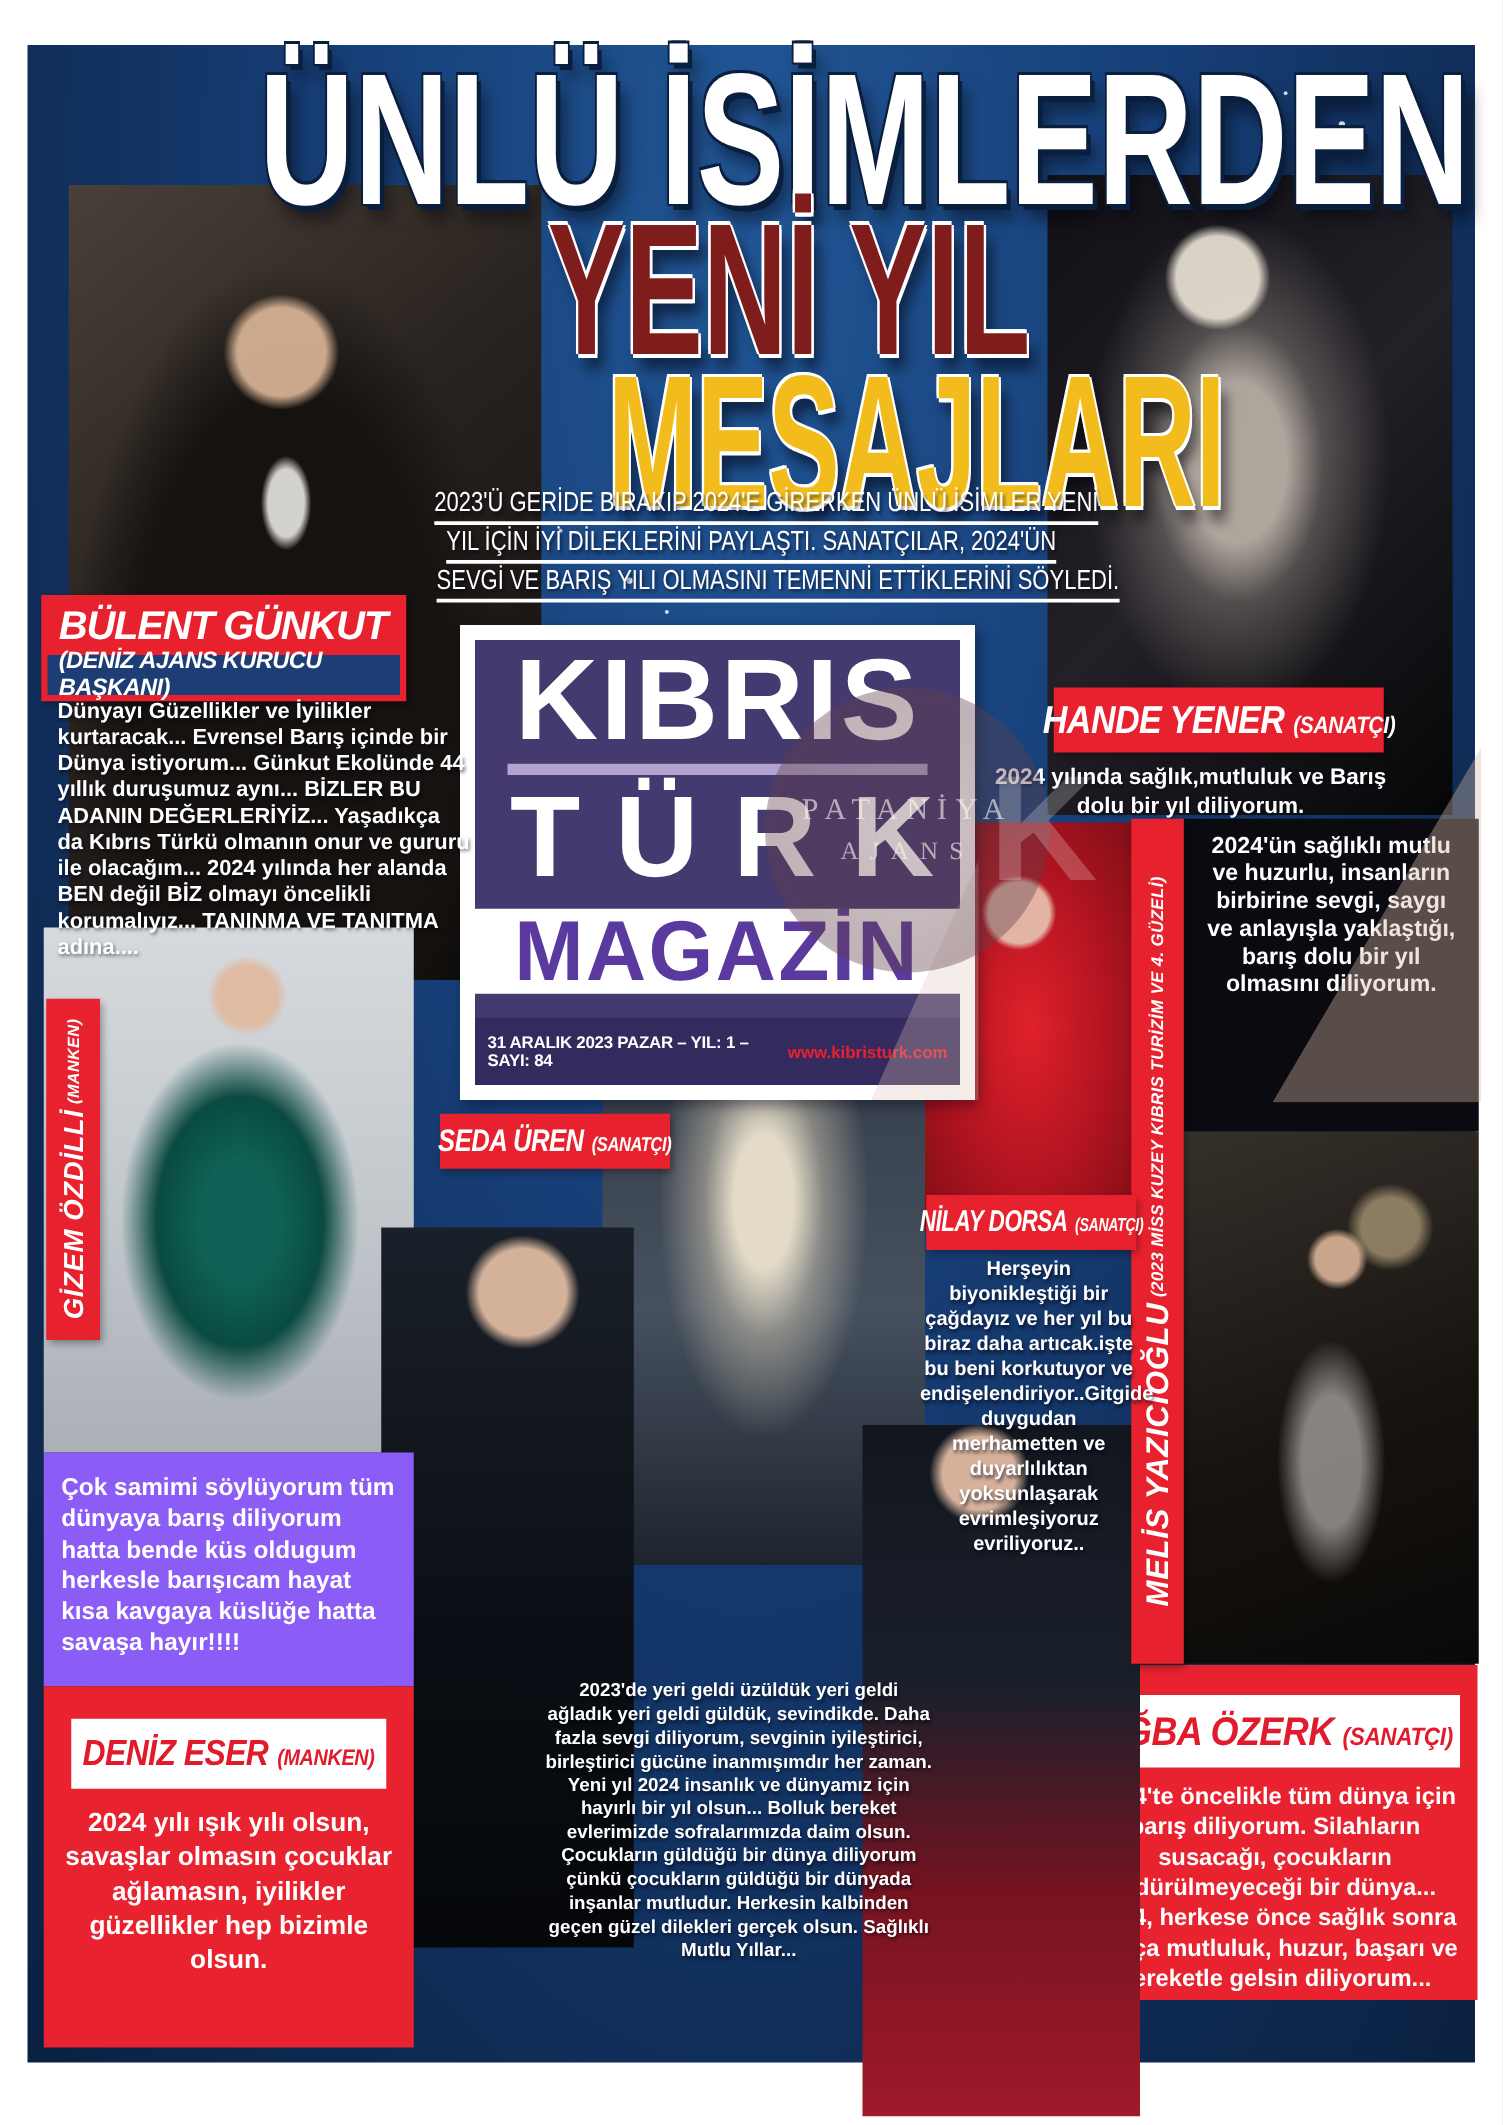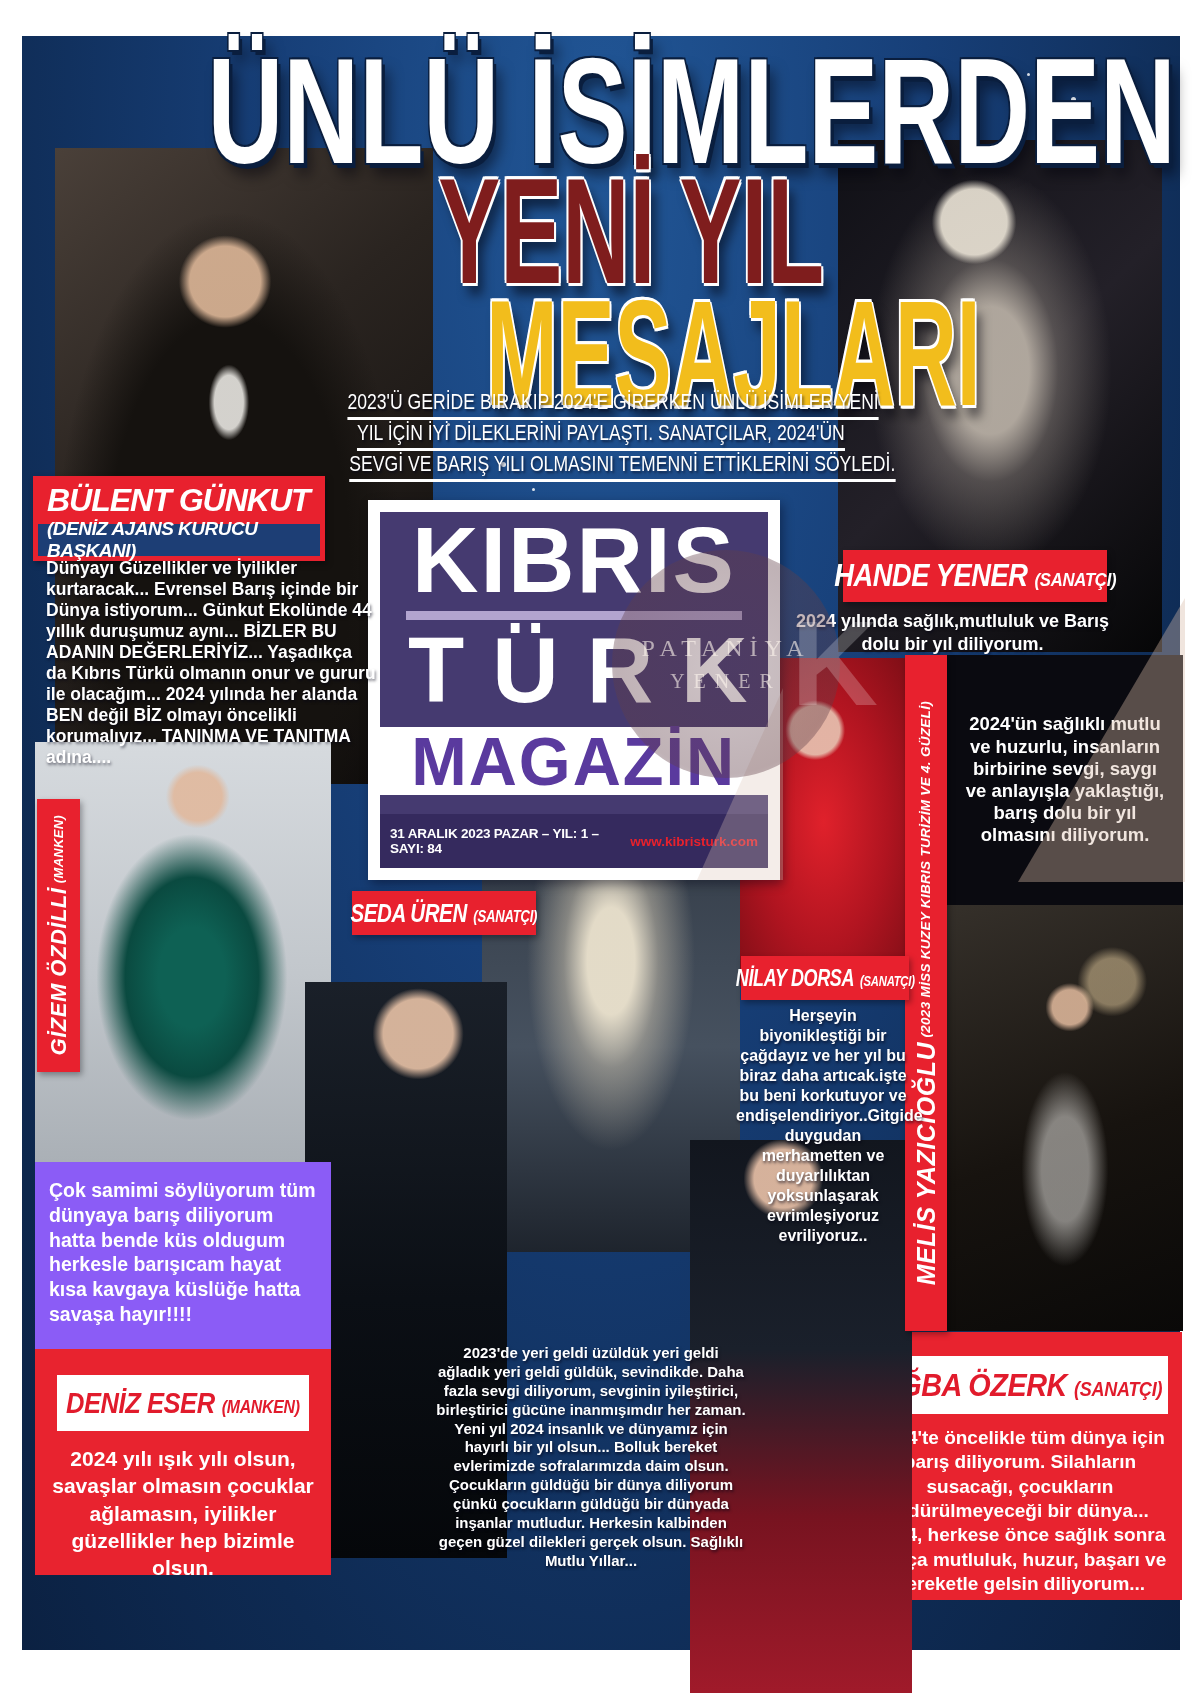--- a/index.html
+++ b/index.html
@@ -73,36 +73,36 @@
   
   .msg{position:absolute;color:#fff;font-weight:700;z-index:3;}
   .m-bulent{left:46px;top:558px;width:330px;font-size:17.5px;line-height:1.2;text-shadow:1px 2px 3px rgba(0,0,20,.55);}
   .m-hande{left:780px;top:610px;width:345px;font-size:18px;line-height:1.28;text-align:center;text-shadow:1px 2px 3px rgba(0,0,20,.55);}
   .m-gizem-box{position:absolute;left:35px;top:1162px;width:296px;height:187px;background:#8b5cf6;z-index:2;
       box-sizing:border-box;padding:16px 14px;}
   .m-gizem{color:#fff;font-weight:700;font-size:19.5px;line-height:1.27;}
   .m-nilay{left:736px;top:1006px;width:174px;font-size:16px;line-height:1.25;text-align:center;z-index:4;text-shadow:1px 2px 3px rgba(0,0,20,.65);}
   .m-seda{left:436px;top:1344px;width:310px;font-size:15px;line-height:1.26;text-align:center;z-index:4;text-shadow:1px 2px 3px rgba(0,0,20,.65);}
   .melis-box{position:absolute;left:947px;top:655px;width:236px;height:250px;background:#0a0a10;z-index:2;
-      display:flex;align-items:center;justify-content:center;box-sizing:border-box;padding:10px 18px;}
+      display:flex;align-items:flex-start;justify-content:center;box-sizing:border-box;padding:10px 18px;}
   .m-melis{color:#fff;font-weight:700;font-size:18.5px;line-height:1.2;text-align:center;}
   
   .masthead{position:absolute;left:368px;top:500px;width:412px;height:380px;background:#fff;z-index:2;
       box-sizing:border-box;padding:12px;box-shadow:3px 4px 10px rgba(0,0,20,.4);}
   .mh-inner{width:100%;height:100%;background:#453a70;display:flex;flex-direction:column;}
   .mh-kibris{color:#fff;font-weight:800;font-size:92px;line-height:1.06;text-align:center;letter-spacing:2px;}
   .mh-divider{height:9px;background:#b2a4cf;margin:1px 26px 2px 26px;}
   .mh-turk{color:#fff;font-weight:800;font-size:92px;line-height:1.06;text-align:center;letter-spacing:28px;padding-left:28px;}
   .mh-magazin-strip{background:#fff;height:68px;margin-top:8px;display:flex;align-items:center;justify-content:center;}
   .mh-magazin{color:#5a3a9e;font-weight:800;font-size:68px;letter-spacing:2px;display:inline-block;transform:scaleX(.98);}
   .mh-datebar{background:#352a5e;height:32px;margin-top:auto;display:flex;align-items:center;justify-content:space-between;padding:11px 10px;}
   .mh-date{color:#fff;font-weight:700;font-size:13.5px;letter-spacing:-.2px;}
   .mh-site{color:#e8212c;font-weight:800;font-size:13.5px;cursor:pointer;}
   
-  .deniz-box{position:absolute;left:35px;top:1349px;width:296px;height:226px;background:#e8232f;z-index:2;}
+  .deniz-box{position:absolute;left:35px;top:1349px;width:296px;height:289px;background:#e8232f;z-index:2;}
   .deniz-title{margin:26px auto 14px auto;width:252px;height:56px;background:#fff;color:#e11b2c;
       display:flex;align-items:center;justify-content:center;font-style:italic;font-weight:800;}
   .deniz-title .nm{font-size:29px;} .deniz-title .rl{font-size:18px;}
   .m-deniz{width:272px;margin:0 auto;color:#fff;font-weight:700;font-size:21px;line-height:1.3;text-align:center;}
   .tugba-box{position:absolute;left:818px;top:1332px;width:364px;height:268px;background:#e8232f;z-index:2;}
   .tugba-title{margin:24px 10px 12px 38px;width:312px;height:58px;background:#fff;color:#e11b2c;
       display:flex;align-items:center;justify-content:center;font-style:italic;font-weight:800;position:relative;z-index:4;}
   .tugba-title .nm{font-size:32px;} .tugba-title .rl{font-size:20px;}
   .m-tugba{position:relative;z-index:4;margin:0 12px 0 52px;color:#fff;font-weight:700;font-size:19px;line-height:1.28;text-align:center;}
   
@@ -223,18 +223,18 @@
       <span class="rb-in" style="transform:scaleX(.9);">
         <span class="nm">TUĞBA ÖZERK</span>
         <span class="rl">(SANATÇI)</span>
       </span>
     </div>
     <div class="m-tugba">2024'te öncelikle tüm dünya için barış diliyorum. Silahların susacağı, çocukların öldürülmeyeceği bir dünya... 2024, herkese önce sağlık sonra çokça mutluluk, huzur, başarı ve bereketle gelsin diliyorum...</div>
   </div>
 
   <div class="watermark">
     <span class="wm-1">PATANİYA</span>
-    <span class="wm-2">YENER</span>
+    <span class="wm-2">AJANS</span>
     <span class="wm-k">K</span>
   </div>
   <div class="wm-wedge1"></div>
   <div class="wm-wedge2"></div>
 </div>
 
 </body></html>

